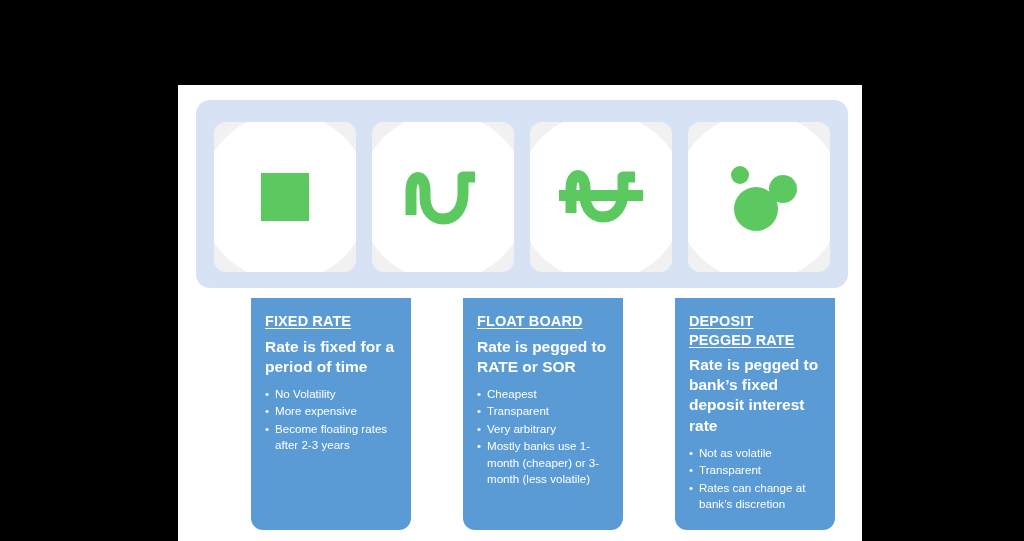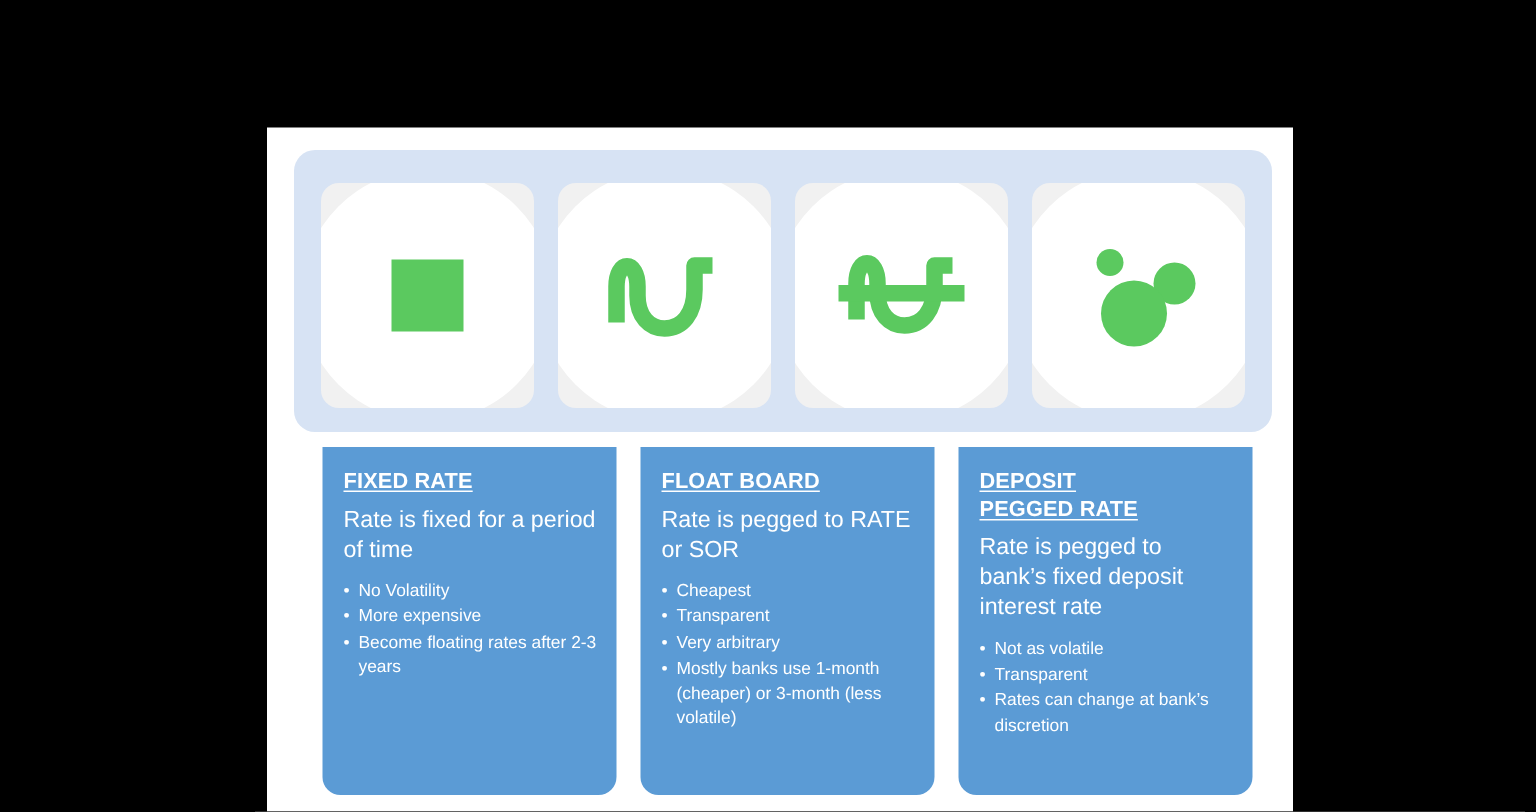--- a/index.html
+++ b/index.html
@@ -88,37 +88,38 @@
     gap: 16px;
   }
 
   .card {
     flex: 1 1 0;
     background: #5b9bd5;
     border-radius: 0 0 12px 12px;
     box-sizing: border-box;
     padding: 12px 13px 10px 14px;
     color: #ffffff;
+    margin-left: 36px;
   }
 
   .card-title {
     font-size: 14.5px;
     font-weight: bold;
     line-height: 1.28;
     letter-spacing: 0.1px;
     text-decoration: underline;
     text-underline-offset: 2px;
     margin: 2px 0 6px 0;
     white-space: pre-line;
   }
 
   .card-desc {
     font-size: 15.5px;
     line-height: 1.30;
-    font-weight: normal;
+    font-weight: bold;
     margin: 0 0 9px 0;
   }
 
   .bullets {
     list-style: none;
     margin: 0;
     padding: 0;
   }
   .bullets li {
     position: relative;

